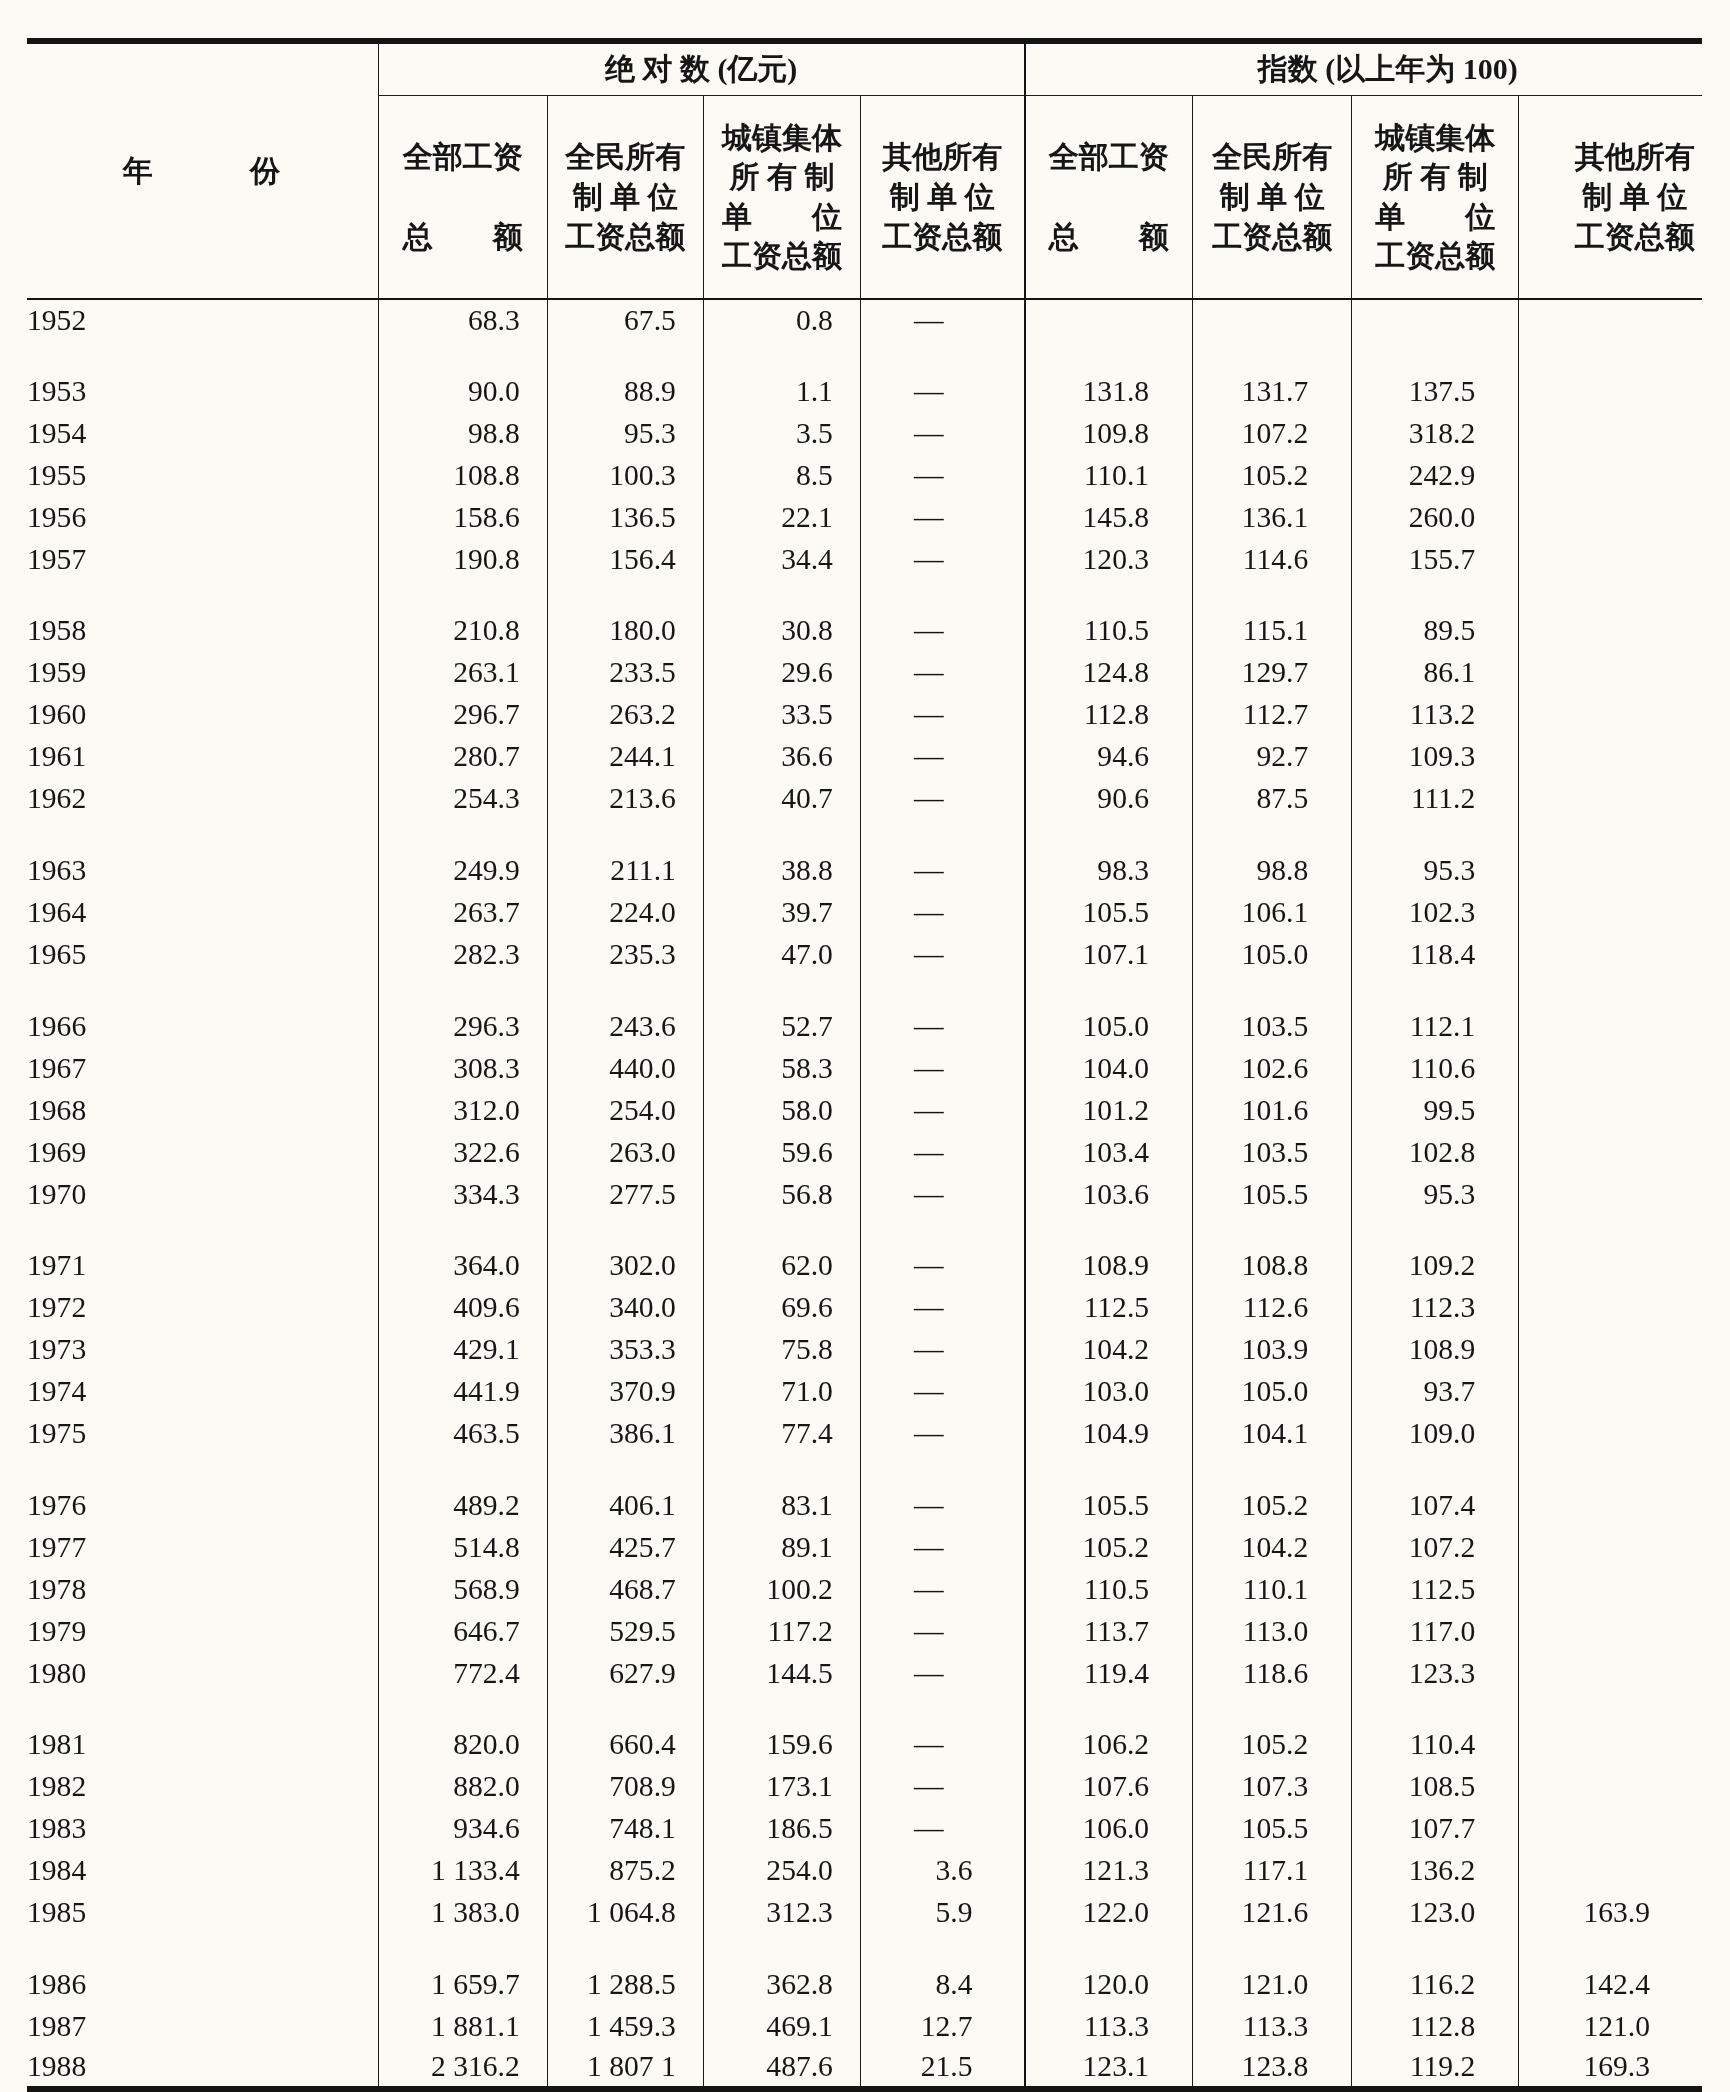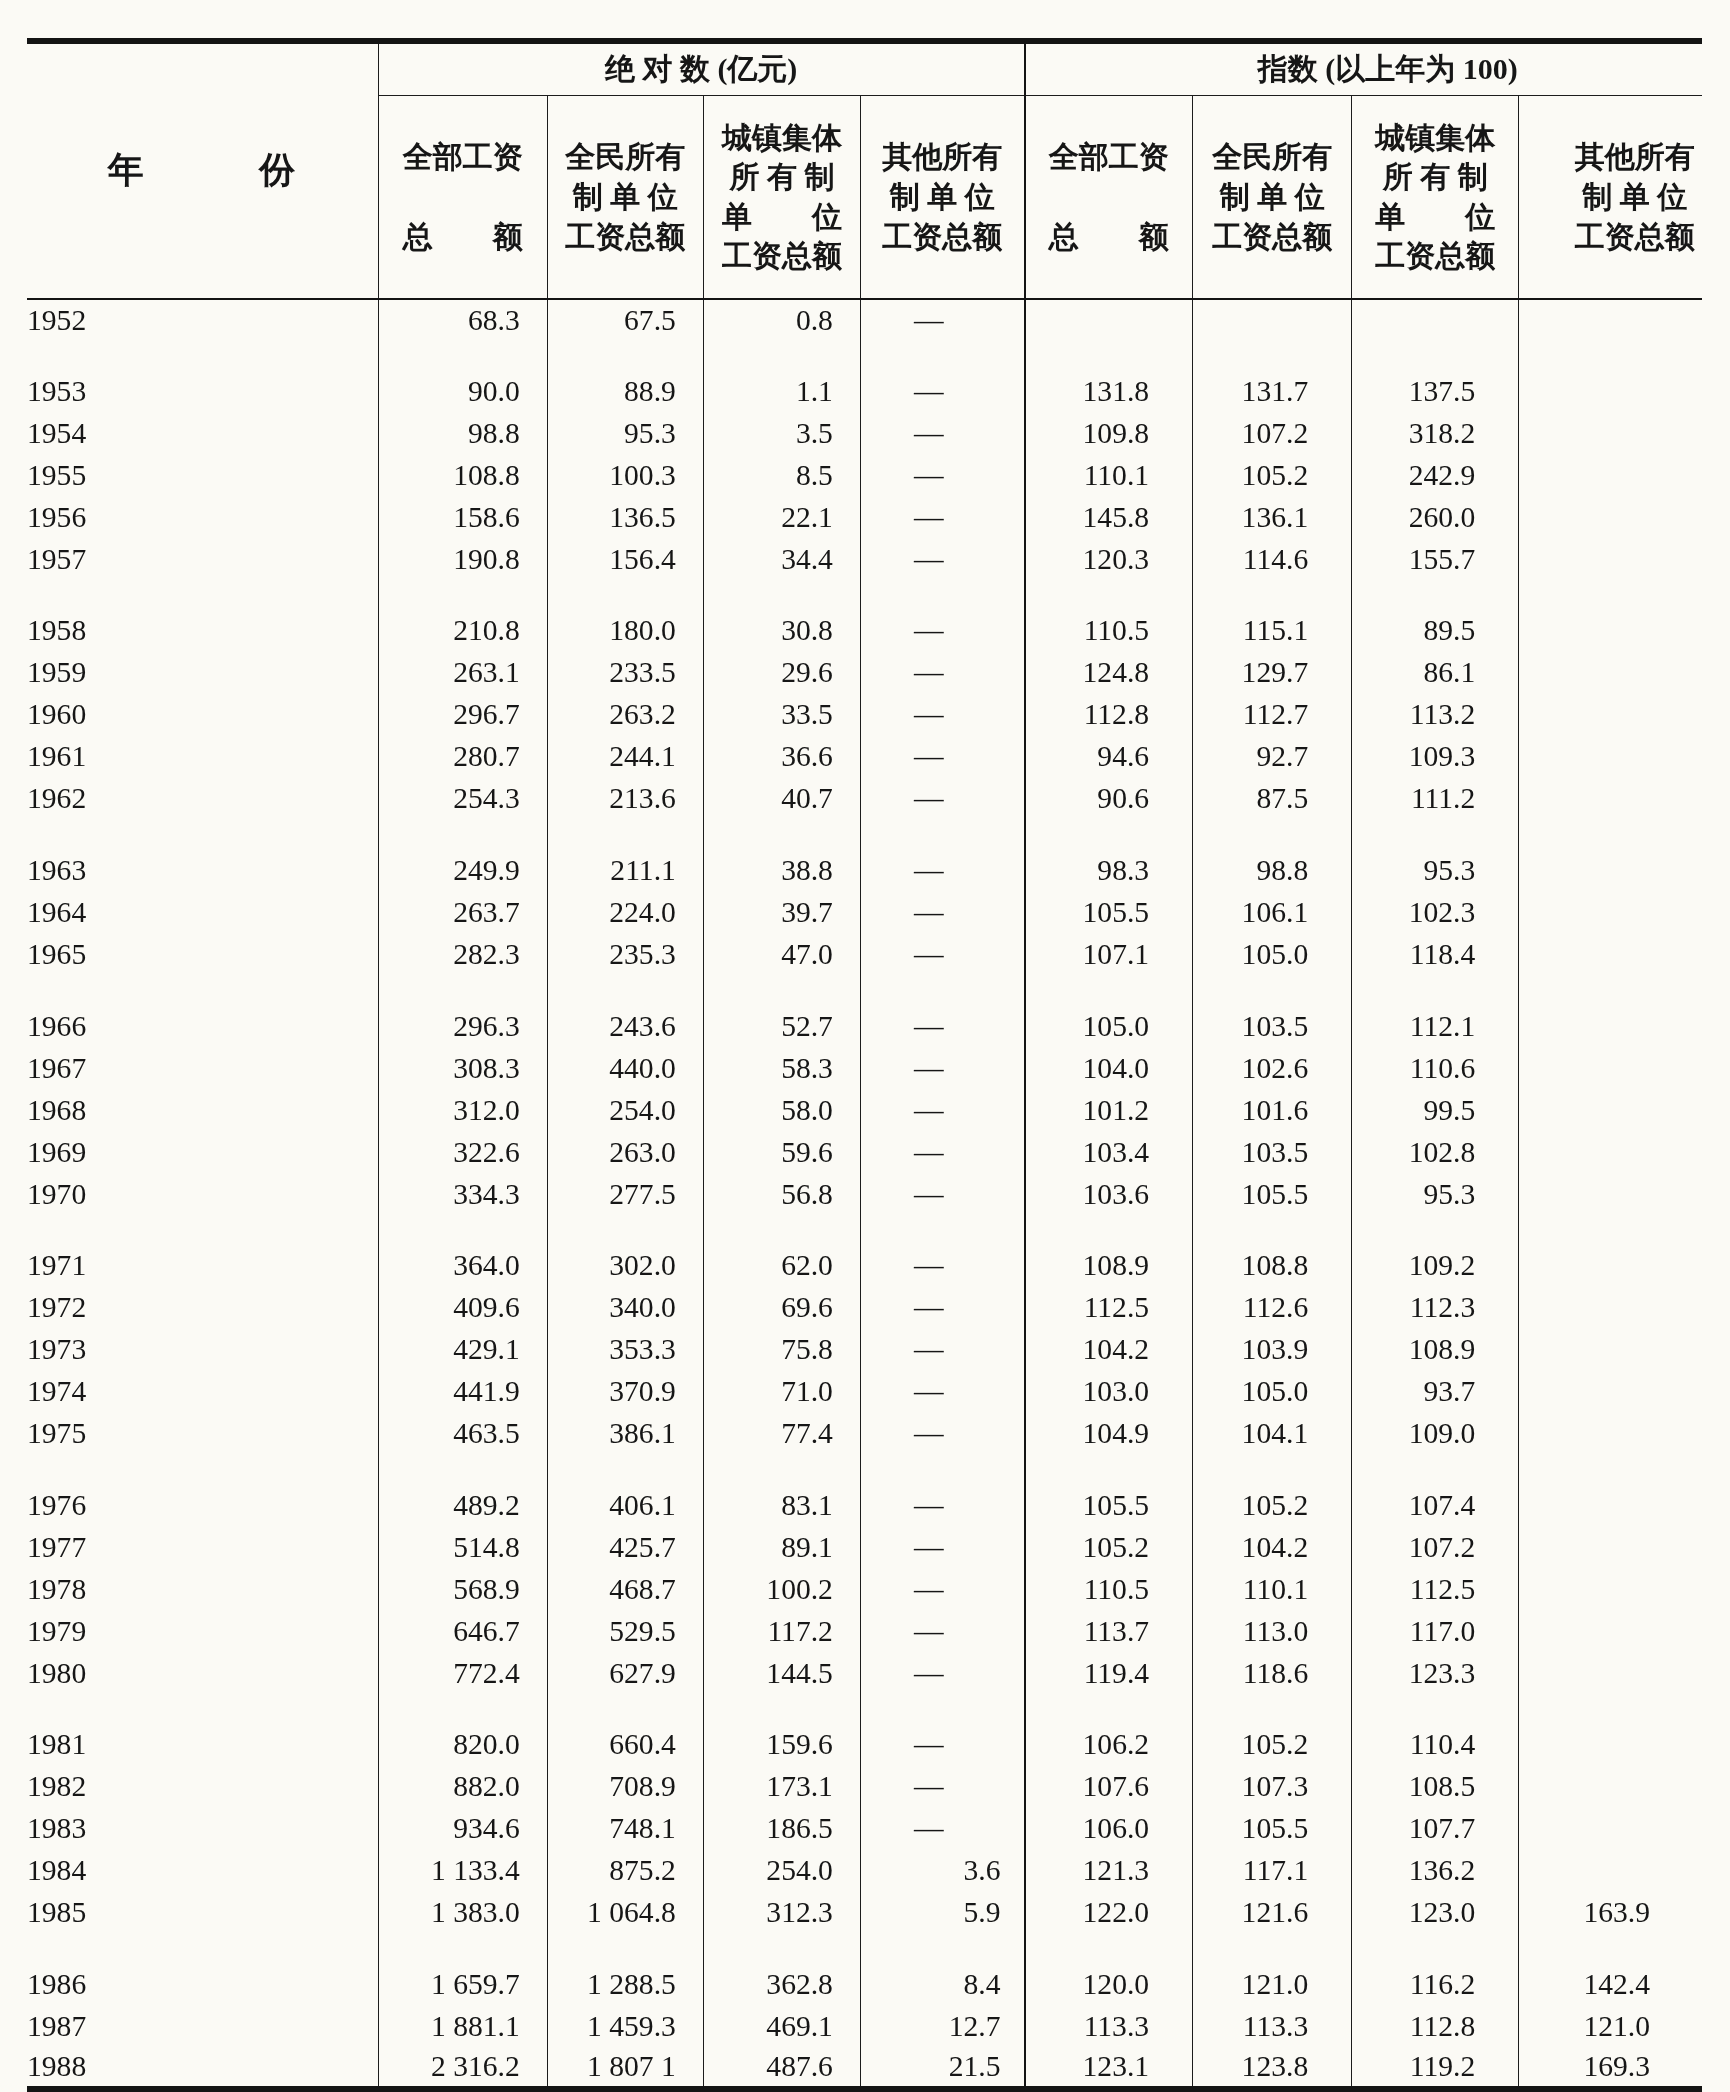--- a/index.html
+++ b/index.html
@@ -49,21 +49,21 @@
   th {
     font-weight: 700;
     font-size: 30px;
     line-height: 1.32;
     text-align: center;
     white-space: pre-line;
   }
   th.th-year {
     border-right: 1.8px solid #1c1c1c;
     border-bottom: 2.7px solid #141414;
-    font-size: 36px;
+    font-size: 30px;
     letter-spacing: 1.8px;
   }
   th.th-group {
     border-bottom: 1.8px solid #1c1c1c;
     font-size: 30px;
   }
   th.th-col {
     border-bottom: 2.7px solid #141414;
   }
 
@@ -71,21 +71,21 @@
   tbody tr.data-row { height: 42px; }
   tbody tr.gap-row  { height: 29.6px; }
   td {
     font-size: 29.6px;
     line-height: 1;
   }
   td.year { padding-right: 41px; }
   td.num  { text-align: right; }
   td.dash { text-align: center; padding-right: 27px; }
   td.c1.num, td.c2.num, td.c3.num { padding-right: 27px; }
-  td.c4.num { padding-right: 23px; }
+  td.c4.num { padding-right: 51px; }
   td.c5.num, td.c6.num, td.c7.num { padding-right: 43px; }
   td.c8.num { padding-right: 52px; }
 </style>
 </head>
 <body>
 
 <div class="page">
   <table class="wage-table">
     <colgroup>
       <col style="width:351px">

